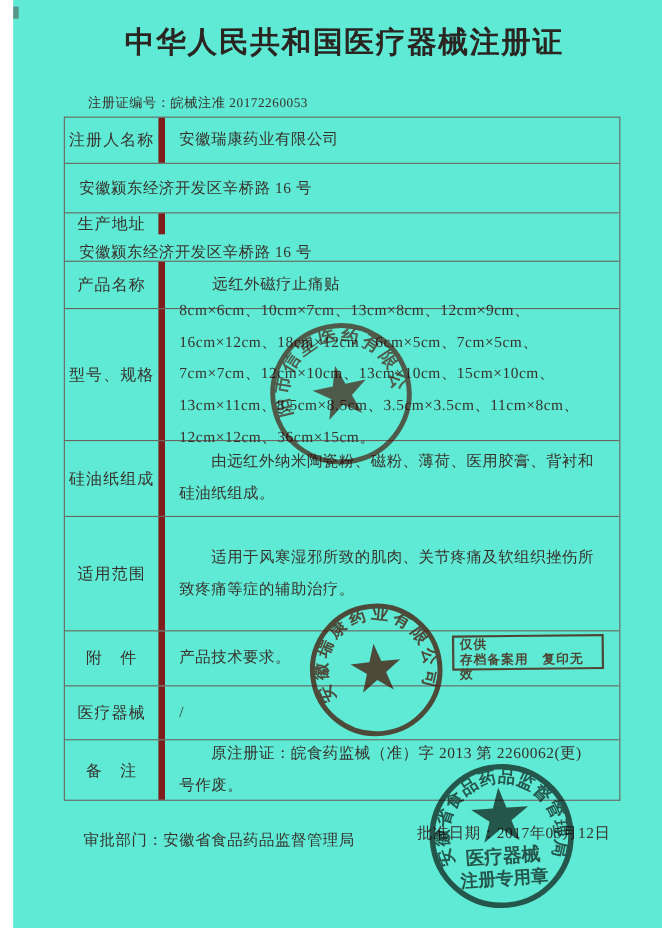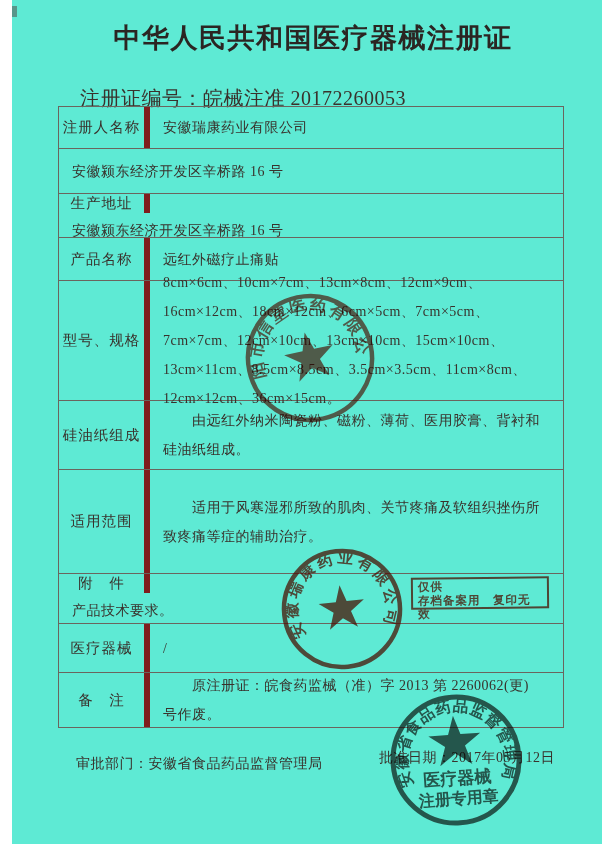--- a/index.html
+++ b/index.html
@@ -10,37 +10,37 @@
     font-family:"Liberation Serif","DejaVu Serif",serif;
     color:#39322c;
     margin-left:12px;
   }
   .page-title{
     position:absolute;top:20px;left:0;width:602px;margin:0;
     text-align:center;font-size:27px;font-weight:bold;letter-spacing:1.5px;
     color:#2b2522;font-family:"Liberation Sans","DejaVu Sans",sans-serif;
   }
   .certno{
-    position:absolute;left:68px;top:85px;font-size:20px;letter-spacing:.5px;
+    position:absolute;left:68px;top:85px;font-size:12px;letter-spacing:.5px;
   }
   .cert-table{
     position:absolute;left:46px;top:106px;width:506px;
     border:1px solid #6b655e;box-sizing:border-box;
     font-size:14px;
   }
   .row{display:flex;box-sizing:border-box;}
   .row + .row{border-top:1px solid #6b655e;}
   .row:nth-child(1){height:41px;}
   .row:nth-child(2){height:45px;}
   .row:nth-child(3){height:44px;flex-direction:column;}
-  .row:nth-child(4){height:43px;}
+  .row:nth-child(4){height:43px;gap:30px;}
   .row:nth-child(5){height:120px;}
   .row:nth-child(6){height:69px;}
   .row:nth-child(7){height:104px;}
-  .row:nth-child(8){height:50px;flex-direction:column;}
+  .row:nth-child(8){height:50px;}
   .row:nth-child(9){height:49px;}
   .row:nth-child(10){height:55px;}
   .cell{box-sizing:border-box;}
   .label{
     width:91px;border-right:6px solid #7f1d1d;
     display:flex;align-items:center;justify-content:center;
     text-align:center;font-size:14.5px;letter-spacing:1px;flex:none;
   }
   .value{
     flex:1;display:flex;align-items:center;

